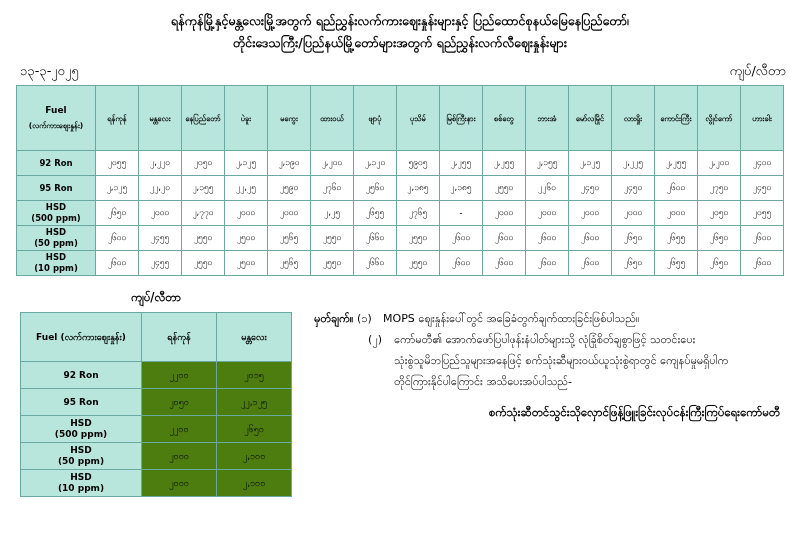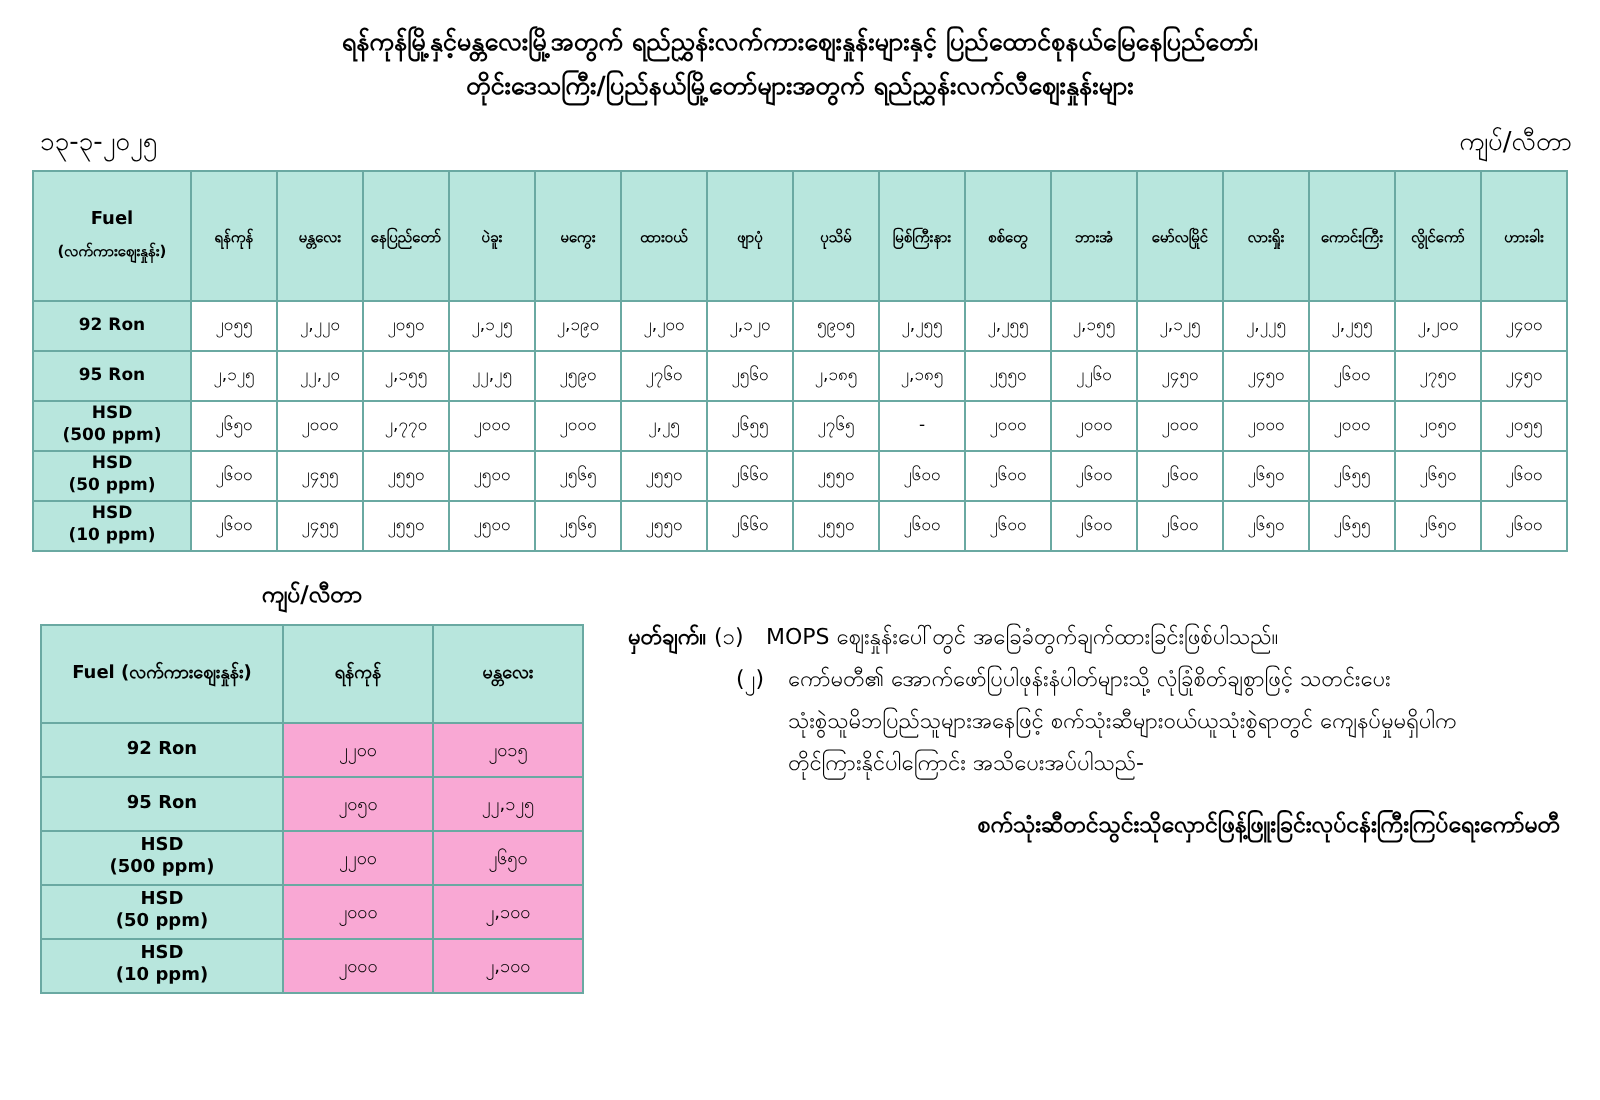--- a/index.html
+++ b/index.html
@@ -119,21 +119,21 @@
     font-size: 9px;
     line-height: 14px;
   }
   table.small tbody th.rowlabel {
     background: #b8e6dd;
     font-weight: bold;
     font-size: 9px;
     line-height: 11px;
   }
   table.small tbody td {
-    background: #f9a8d4;
+    background: #4d7c0f;
     font-size: 9px;
     margin-top: 12px;
   }
   .lower-right {
     flex: 1 1 auto;
     padding-left: 10px;
     padding-top: 18px;
     font-size: 11px;
     line-height: 21px;
   }

